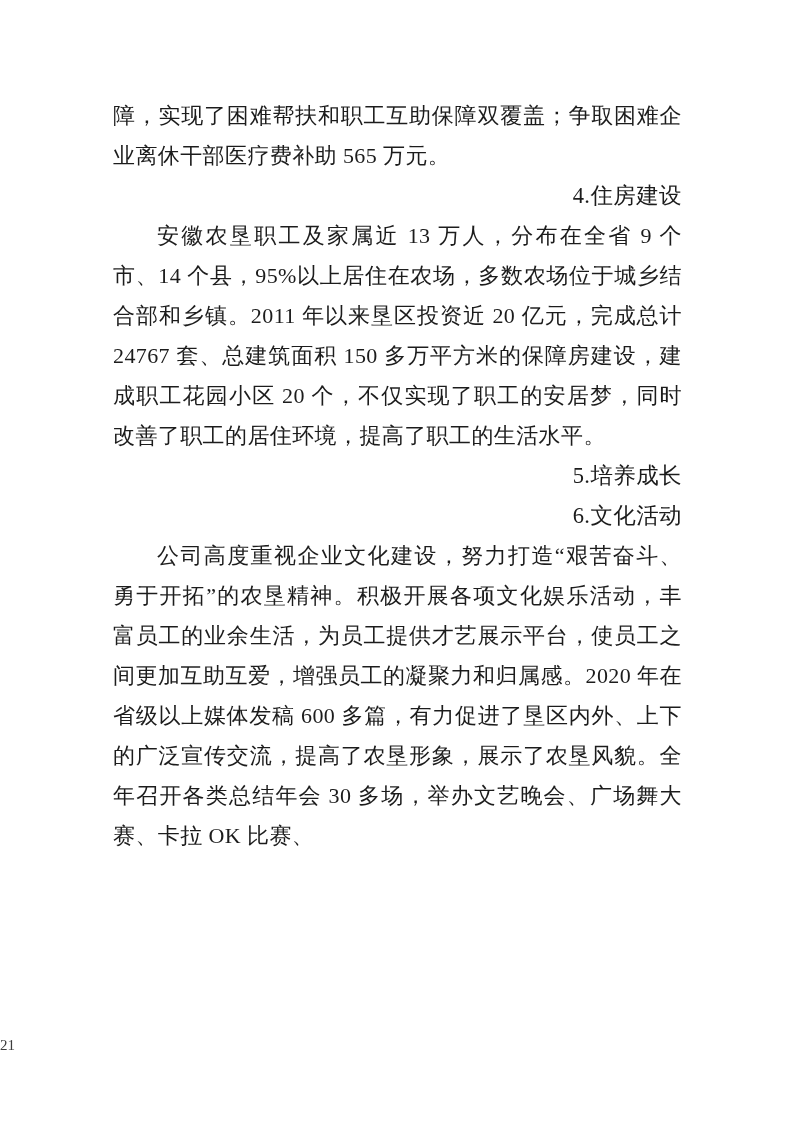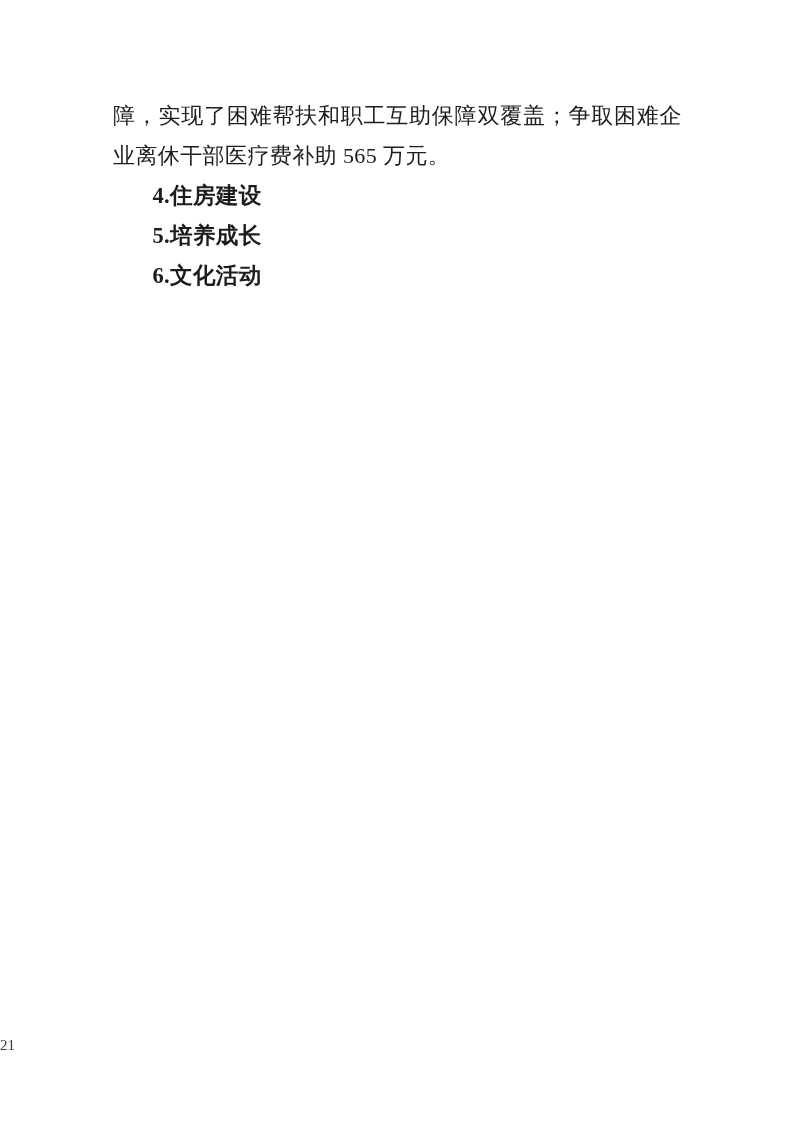--- a/index.html
+++ b/index.html
@@ -28,23 +28,24 @@
     letter-spacing: 0.4px;
     word-break: break-all;
   }
   .body-para.no-indent {
     text-indent: 0;
   }
   .section-heading {
     margin: 0;
     font-size: 22.5px;
     line-height: 40px;
-    font-weight: 700;
+    font-weight: 400;
     text-indent: 1.75em;
     letter-spacing: 0.4px;
+    text-align: right;
   }
   .page-footer {
     position: absolute;
     top: 1036px;
     left: 0;
     right: 0;
     font-size: 15px;
     line-height: 18px;
     color: #3c3c3c;
     letter-spacing: 0;
@@ -52,22 +53,24 @@
 </style>
 </head>
 <body>
 
 <div class="page">
 
   <p class="body-para no-indent">障，实现了困难帮扶和职工互助保障双覆盖；争取困难企业离休干部医疗费补助 565 万元。</p>
 
   <h3 class="section-heading">4.住房建设</h3>
 
+  <p class="body-para">安徽农垦职工及家属近 13 万人，分布在全省 9 个市、14 个县，95%以上居住在农场，多数农场位于城乡结合部和乡镇。2011 年以来垦区投资近 20 亿元，完成总计 24767 套、总建筑面积 150 多万平方米的保障房建设，建成职工花园小区 20 个，不仅实现了职工的安居梦，同时改善了职工的居住环境，提高了职工的生活水平。</p>
 
   <h3 class="section-heading">5.培养成长</h3>
 
 
   <h3 class="section-heading">6.文化活动</h3>
 
+  <p class="body-para">公司高度重视企业文化建设，努力打造“艰苦奋斗、勇于开拓”的农垦精神。积极开展各项文化娱乐活动，丰富员工的业余生活，为员工提供才艺展示平台，使员工之间更加互助互爱，增强员工的凝聚力和归属感。2020 年在省级以上媒体发稿 600 多篇，有力促进了垦区内外、上下的广泛宣传交流，提高了农垦形象，展示了农垦风貌。全年召开各类总结年会 30 多场，举办文艺晚会、广场舞大赛、卡拉 OK 比赛、</p>
 
   <div class="page-footer">21</div>
 
 </div>
 
 </body></html>

